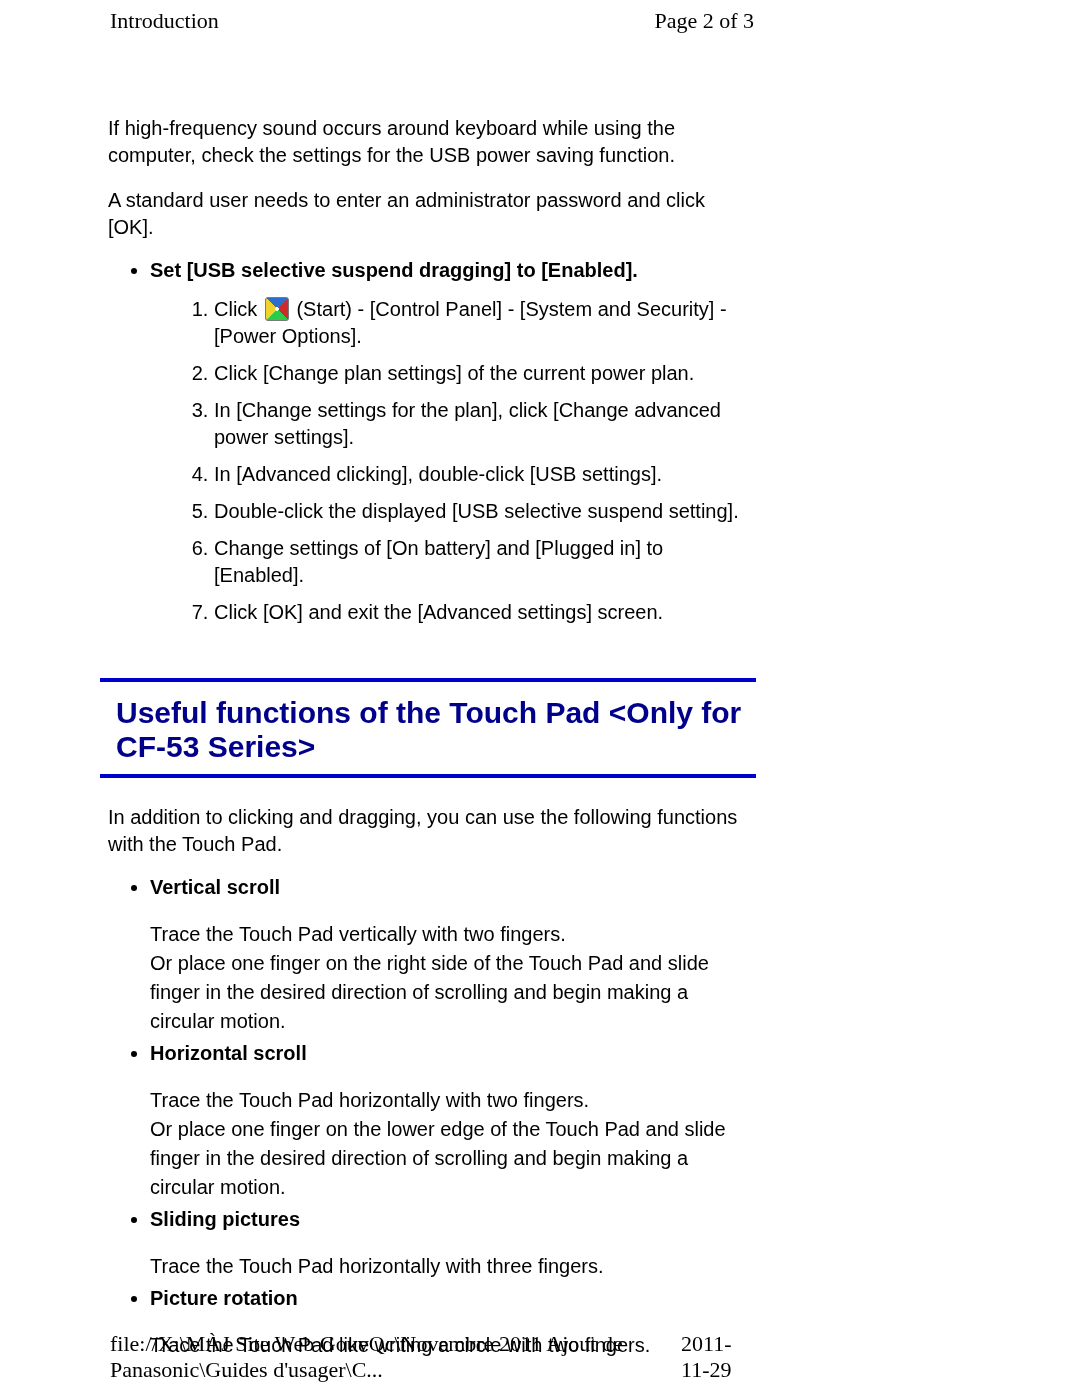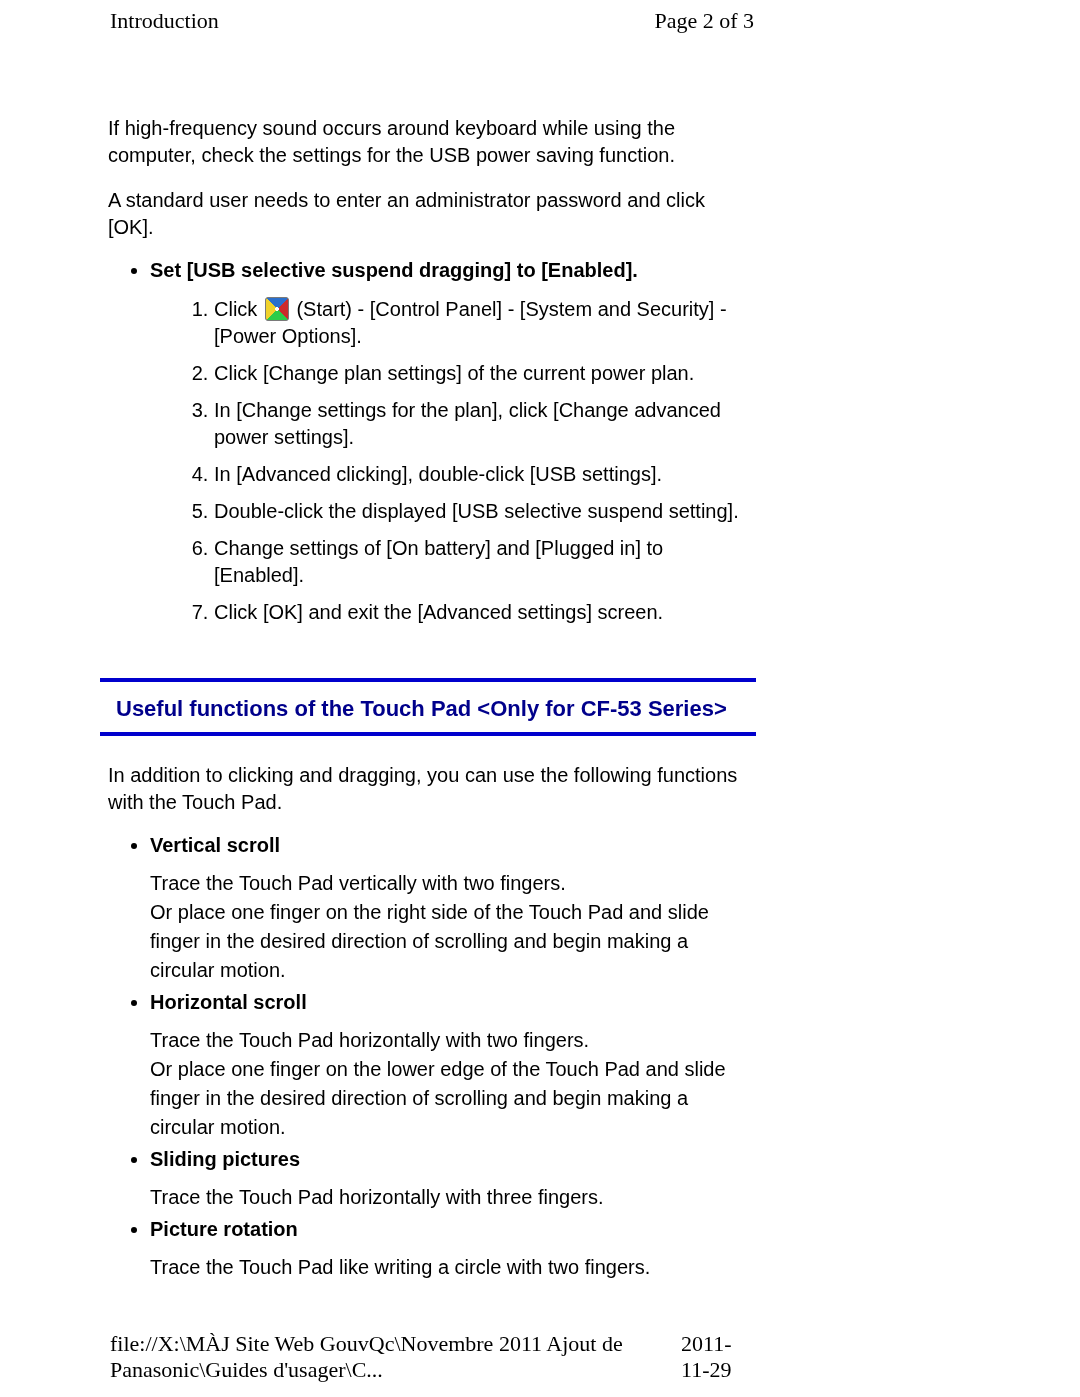--- a/index.html
+++ b/index.html
@@ -62,21 +62,21 @@
     padding: 0 0 0 28px;
   }
   ul.lvl1 > li {
     font-size: 20px;
     margin-bottom: 6px;
   }
   ul.lvl1 > li > .li-head {
     font-weight: bold;
   }
   ul.lvl1 > li > .li-body {
-    margin-top: 12px;
+    margin-top: 21px;
     font-weight: normal;
     line-height: 1.45;
   }
   ol.steps {
     margin: 14px 0 0 38px;
     padding: 0 0 0 26px;
     font-size: 20px;
   }
   ol.steps > li {
     font-weight: normal;
@@ -104,21 +104,21 @@
     margin-top: 52px;
   }
   .major-heading-wrap .rule {
     height: 4px;
     background: #0000cd;
     margin: 0;
   }
   .major-heading-wrap .title {
     color: #00008b;
     font-weight: bold;
-    font-size: 22px;
+    font-size: 30px;
     padding: 14px 0 10px 16px;
   }
   .touch-list {
     margin-top: 2px;
   }
   .touch-list > li {
     margin-bottom: 26px;
   }
   .footer-row {
     position: absolute;

